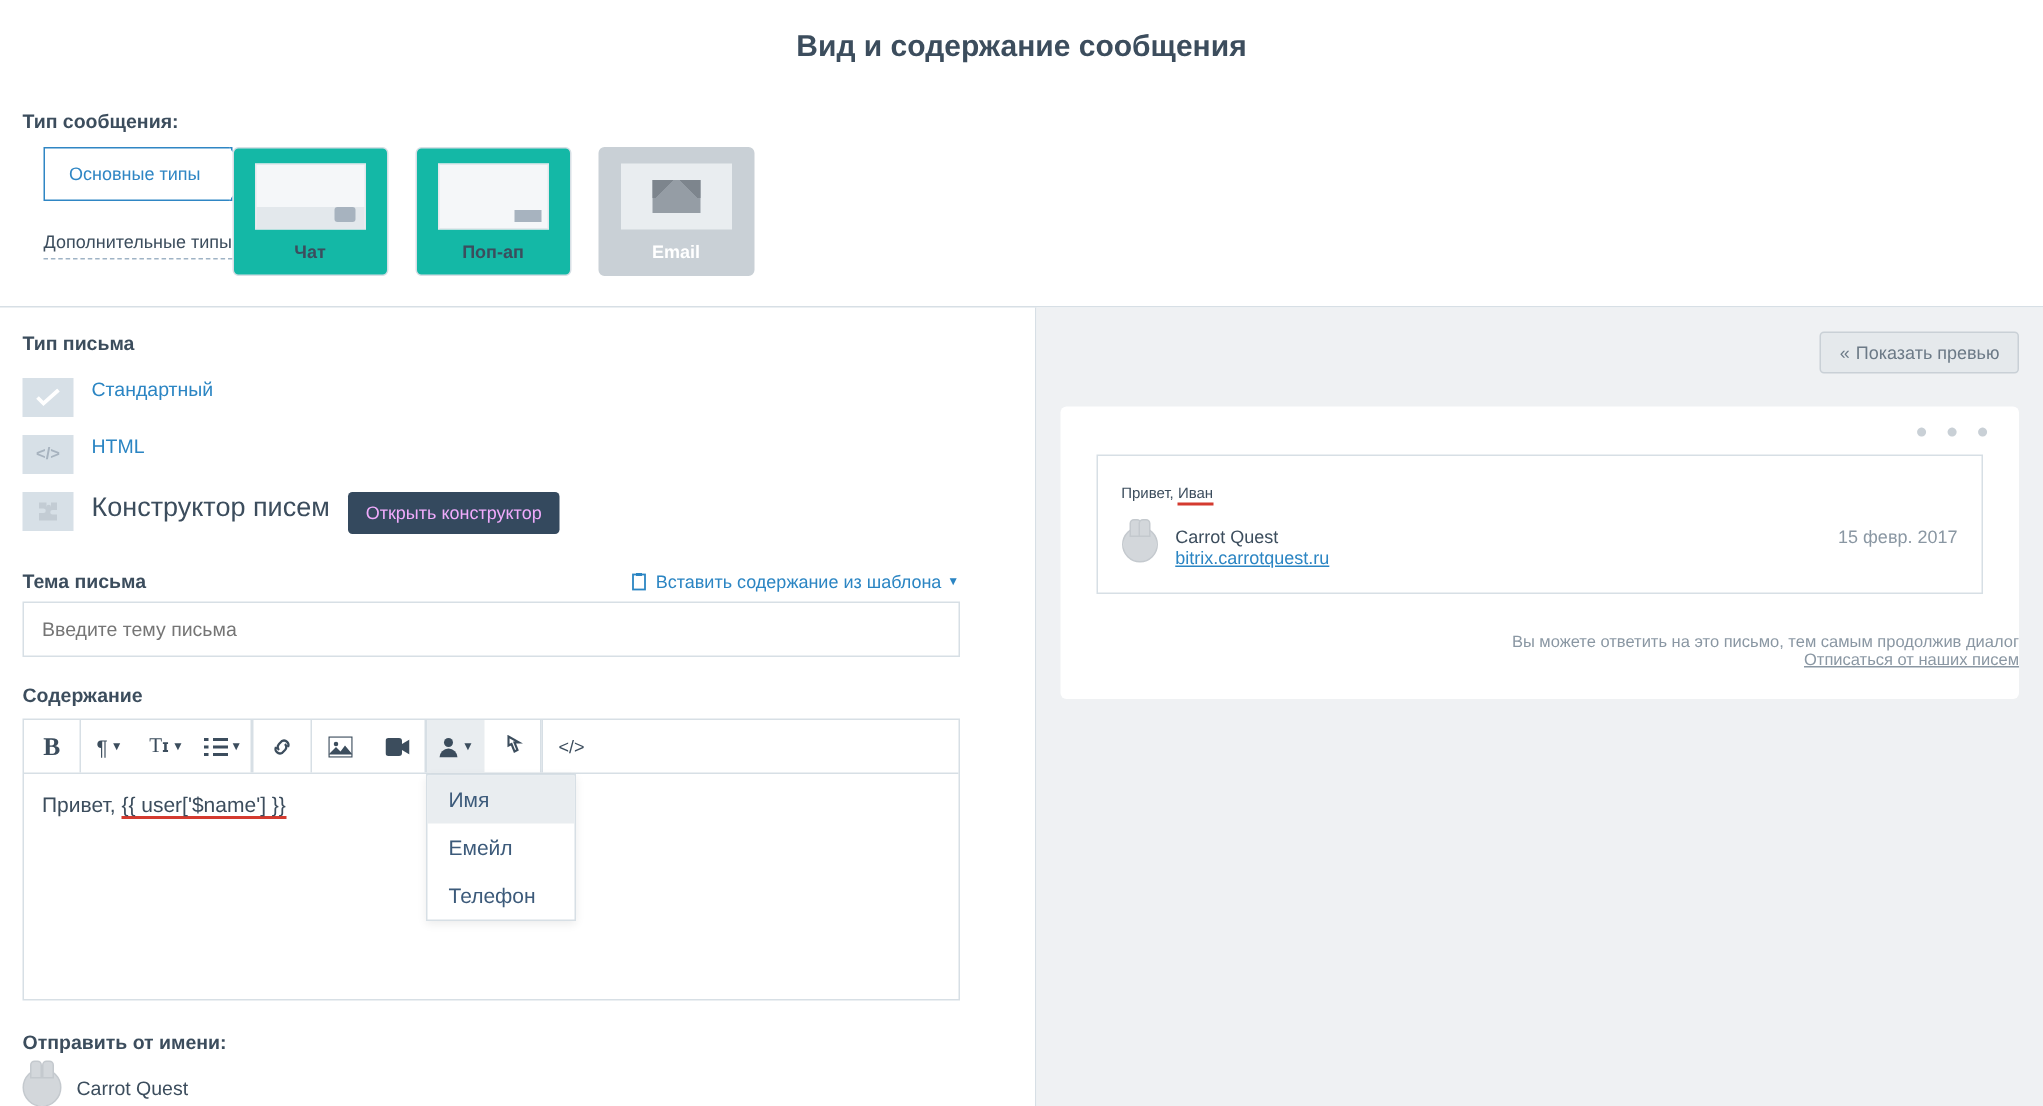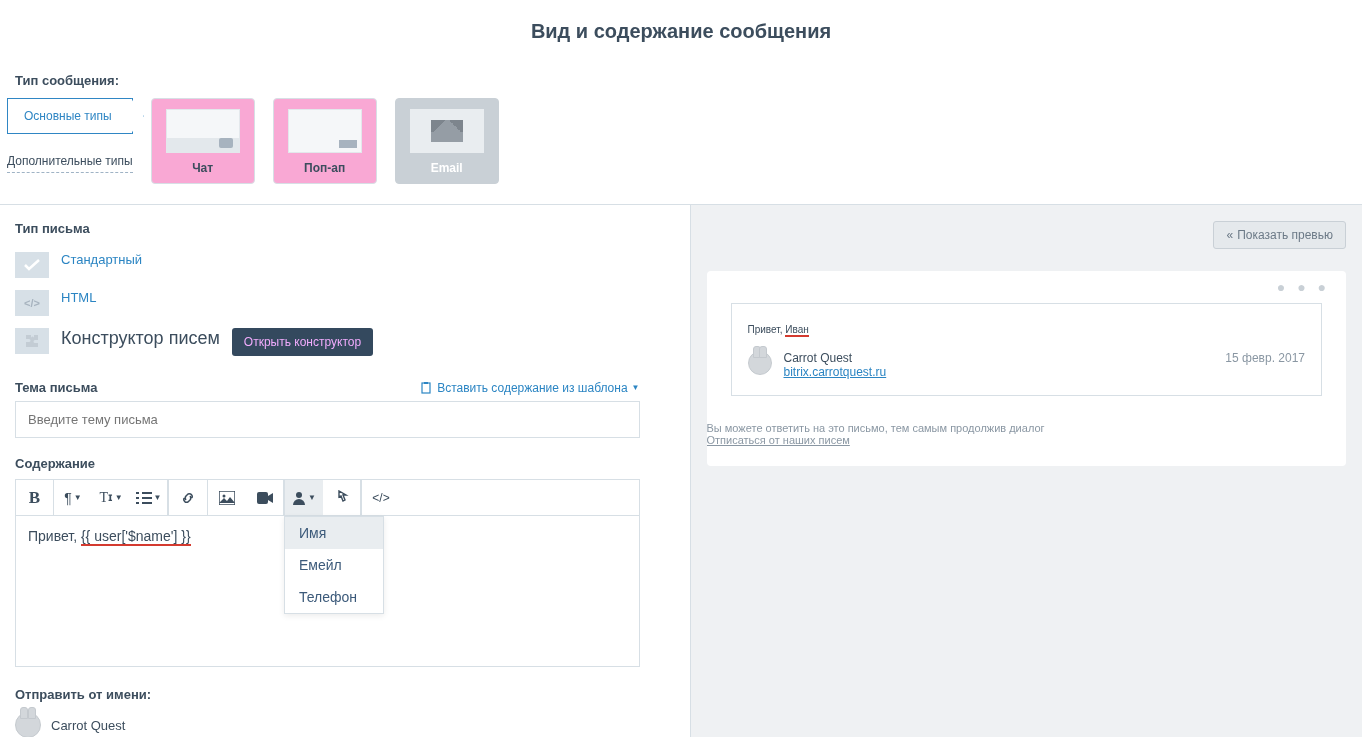--- a/index.html
+++ b/index.html
@@ -1,27 +1,27 @@
 <!DOCTYPE html>
 <html><head>
 <meta charset="utf-8">
 <style>
   * { box-sizing: border-box; margin: 0; padding: 0; }
   body { font-family: "Segoe UI", Arial, sans-serif; font-size: 13px; color: #3c4d5d; background: #fff; }
   .page-title { text-align: center; font-size: 20px; font-weight: 600; color: #3c4d5d; padding: 20px 0 30px; }
   .section-label { font-weight: 600; color: #3c4d5d; padding: 0 0 10px 15px; font-size: 13px; }
   .top { padding: 0 0 20px 0; }
-  .typerow { display: flex; align-items: flex-start; padding-left: 7px; gap: 18px; }
+  .typerow { display: flex; align-items: flex-start; padding-left: 29px; }
   .side-types { display:flex; flex-direction:column; gap:16px; }
   .type-pill { position: relative; border: 1px solid #2f86c4; color:#2f86c4; padding: 10px 16px; font-size:12px; background:#fff; }
   .type-pill::after { content:""; position:absolute; right:-12px; top:-1px; bottom:-1px; width:12px; background:#fff; border:1px solid #2f86c4; border-left:none; clip-path: polygon(0 0, 100% 50%, 0 100%); }
   .type-pill.dashed { border:none; border-bottom:1px dashed #9fb3c5; color:#3c4d5d; padding:4px 0; }
   .type-pill.dashed::after{display:none;}
   .cards { display:flex; gap: 18px; }
-  .card { width: 104px; height: 86px; border:1px solid #d7dfe5; border-radius:4px; background:#f9a8d4; display:flex; flex-direction:column; align-items:center; justify-content:flex-end; padding-bottom:8px; font-size:12px; font-weight:600; color:#3c4d5d; position:relative; }
+  .card { width: 104px; height: 86px; border:1px solid #d7dfe5; border-radius:4px; background:#14b8a6; display:flex; flex-direction:column; align-items:center; justify-content:flex-end; padding-bottom:8px; font-size:12px; font-weight:600; color:#3c4d5d; position:relative; }
   .card.email { background:#c9d0d6; color:#fff; border-color:#c9d0d6; }
   .card .mini { position:absolute; top:10px; left:14px; right:14px; height:44px; background:#f5f7f9; border:1px solid #e3e8ec; }
   .card .mini-strip { position:absolute; bottom:0; left:0; right:0; height:14px; background:#e3e8ec; }
   .card .mini-box { position:absolute; bottom:4px; right:4px; width:18px; height:8px; background:#a7b3bf; }
   .card .mini-dot { position:absolute; bottom:4px; right:6px; width:14px; height:10px; background:#a7b3bf; border-radius:2px;}
   .card.email .mini { background:#e9edf0; border:none; display:flex; align-items:center; justify-content:center;}
   .card.email .envelope { width:32px; height:22px; background:#959da5; position:relative; }
   .card.email .envelope::before{content:"";position:absolute;top:0;left:0;right:0;height:12px;background:linear-gradient(135deg,#7d858d 50%,transparent 50%) left/50% 100% no-repeat,linear-gradient(-135deg,#7d858d 50%,transparent 50%) right/50% 100% no-repeat;}
   .split { display:flex; border-top:1px solid #d7dfe5; align-items:stretch; min-height:540px;}
   .left { flex:1; padding: 16px 50px 16px 0; border-right:1px solid #d7dfe5; }
@@ -65,21 +65,21 @@
   .from-text b { font-weight:700; }
   .from-text .gap{ display:inline-block; width:36px;}
   .body-box { margin:0 24px; border:1px solid #d7dfe5; padding:20px 16px 16px; }
   .body-line { font-size:10px; }
   .body-line .ul { border-bottom:2px solid #d43a2f; }
   .sig { display:flex; align-items:flex-start; gap:12px; padding-top:16px;}
   .sig .bunny { width:24px; height:24px;}
   .sig-text { font-size:12px;}
   .sig-text a { color:#2b85c3; text-decoration:underline;}
   .sig-date { font-size:12px; color:#8a97a3; margin-left:auto;}
-  .footer { text-align:left; font-size:11px; color:#8a97a3; padding:26px 0 20px; }
+  .footer { text-align:right; font-size:11px; color:#8a97a3; padding:26px 0 20px; }
   .footer a { color:#8a97a3; text-decoration:underline;}
   svg { display:block; }
 </style>
 </head>
 <body>
 
 <div class="page-title">Вид и содержание сообщения</div>
 
 <div class="top">
   <div class="section-label">Тип сообщения:</div>

